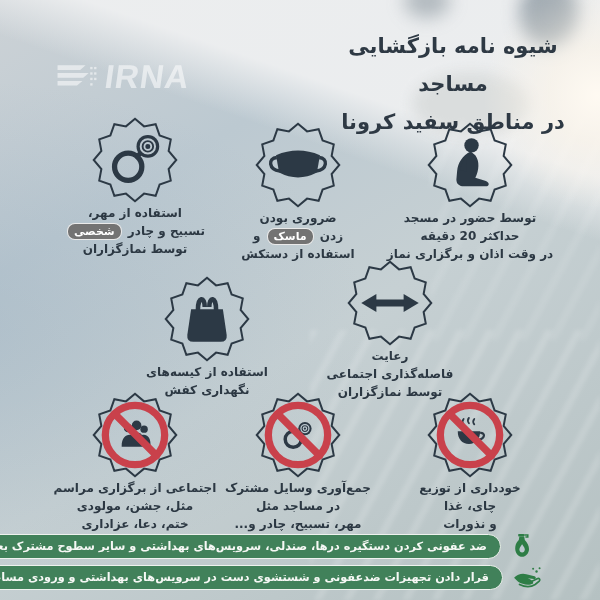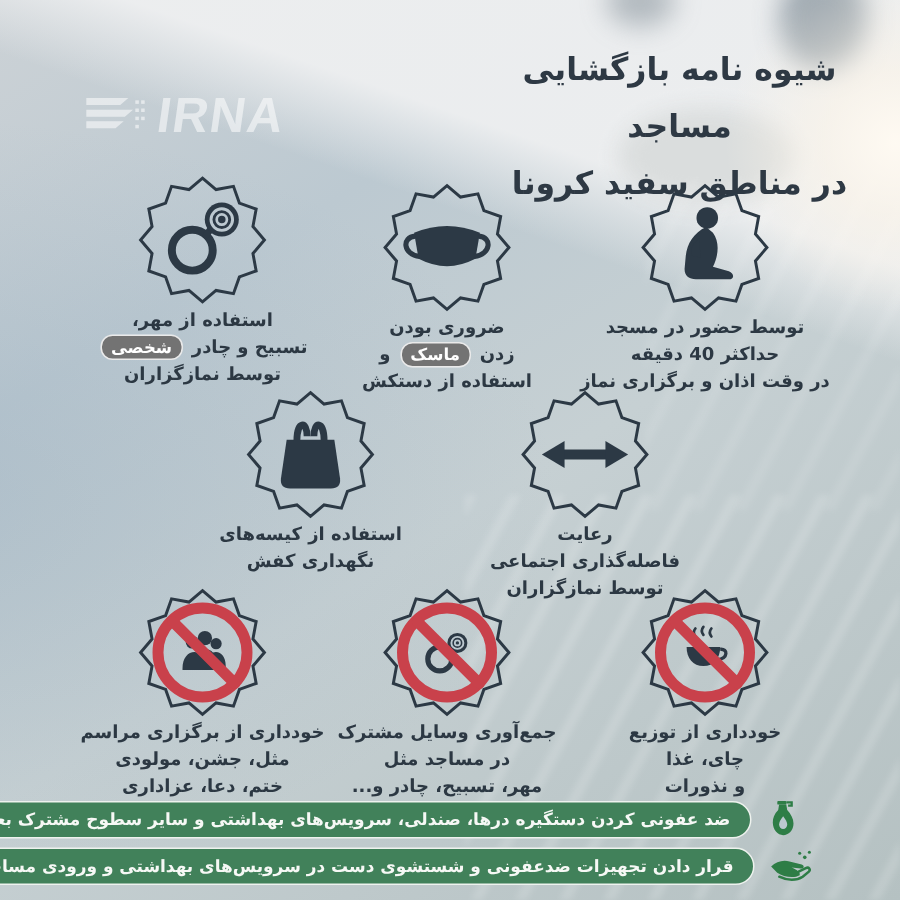--- a/index.html
+++ b/index.html
@@ -26,21 +26,21 @@
   .logo{position:absolute;left:56px;top:58px;display:flex;align-items:center;gap:7px;opacity:.55;}
   .logo svg{width:42px;height:36px;display:block;}
   .logo-text{color:#ffffff;font-size:33px;font-weight:bold;letter-spacing:1px;
     transform:skewX(-8deg);font-family:"Liberation Sans",sans-serif;}
   
   .title{position:absolute;right:22px;top:28px;width:250px;text-align:center;direction:rtl;
     color:#2e3944;font-size:21px;font-weight:bold;line-height:1.8;}
   
   .badge{position:absolute;width:190px;transform:translateX(-95px);text-align:center;}
   .p1{left:135px;top:117px}.p2{left:298px;top:122px}.p3{left:470px;top:122px}
-  .p4{left:207px;top:260px}.p5{left:390px;top:260px}
+  .p4{left:207px;top:276px}.p5{left:390px;top:260px}
   .p6{left:135px;top:392px}.p7{left:298px;top:392px}.p8{left:470px;top:392px}
   .emblem{width:86px;height:86px;display:block;margin:0 auto;}
   .star{fill:none;stroke:#2c3945;stroke-width:2.3px;stroke-linejoin:miter;}
   .caption{direction:rtl;font-weight:bold;font-size:12px;line-height:1.5;color:#2c3843;margin-top:1px;}
   .hl{background:#737373;color:#ffffff;border-radius:8px;padding:0 6px;margin:0 2px;
     border:1px solid rgba(255,255,255,.85);display:inline-block;line-height:15px;font-size:11px;}
   
   .banner{position:absolute;display:flex;align-items:center;gap:7px;height:32px;}
   .banner-1{top:530px;right:62px;}
   .banner-2{top:561px;right:56px;}
@@ -123,21 +123,21 @@
     <svg class="emblem" viewBox="0 0 100 100">
         <path class="star" d="M50.0,2.0L60.5,10.9L74.0,8.4L78.6,21.4L91.6,26.0L89.1,39.5L98.0,50.0L89.1,60.5L91.6,74.0L78.6,78.6L74.0,91.6L60.5,89.1L50.0,98.0L39.5,89.1L26.0,91.6L21.4,78.6L8.4,74.0L10.9,60.5L2.0,50.0L10.9,39.5L8.4,26.0L21.4,21.4L26.0,8.4L39.5,10.9Z"></path>
         <g transform="translate(50 50) scale(0.88) translate(-50 -50)">
           <circle cx="52" cy="24" r="9.5" fill="#2c3945"></circle>
     <path d="M51 32 C40 37 34 47 33 58 L32 69 C32 75 36 78 42 78 L71 78 C76 78 76 73 71 71 L57 67 C62 57 63 45 57 37 Z" fill="#2c3945"></path>
     <path d="M45 42 C39 46 37 52 38 57 L46 59 Z" fill="#2c3945"></path>
         </g>
       </svg>
     <div class="caption">
         <div><span>توسط حضور در مسجد</span></div>
-        <div><span>حداکثر 40 دقیقه</span></div>
+        <div><span>حداکثر 20 دقیقه</span></div>
         <div><span>در وقت اذان و برگزاری نماز</span></div>
       </div>
   </div>
   <div class="badge p4">
     <svg class="emblem" viewBox="0 0 100 100">
         <path class="star" d="M50.0,2.0L60.5,10.9L74.0,8.4L78.6,21.4L91.6,26.0L89.1,39.5L98.0,50.0L89.1,60.5L91.6,74.0L78.6,78.6L74.0,91.6L60.5,89.1L50.0,98.0L39.5,89.1L26.0,91.6L21.4,78.6L8.4,74.0L10.9,60.5L2.0,50.0L10.9,39.5L8.4,26.0L21.4,21.4L26.0,8.4L39.5,10.9Z"></path>
         <g transform="translate(50 50) scale(0.88) translate(-50 -50)">
           <path d="M29 37 L71 37 L76 71 Q77 80 68 80 L32 80 Q23 80 24 71 Z" fill="#2c3945"></path>
     <path d="M38 38 C38 20 47 20 47 34" fill="none" stroke="#2c3945" stroke-width="6"></path>
     <path d="M53 34 C53 20 62 20 62 38" fill="none" stroke="#2c3945" stroke-width="6"></path>
@@ -171,21 +171,21 @@
           <circle cx="53" cy="32" r="9" fill="#2c3945"></circle>
     <circle cx="67" cy="39" r="7" fill="#2c3945"></circle>
     <path d="M25 70 C25 54 35 47 44 50 C47 44 59 44 63 50 C72 47 79 55 79 66 L79 72 L25 72 Z" fill="#2c3945"></path>
         </g>
         <g>
       <circle cx="50" cy="50" r="34.5" fill="none" stroke="#c9414b" stroke-width="8.5"></circle>
       <line x1="27" y1="26" x2="75" y2="74" stroke="#c9414b" stroke-width="8.5" stroke-linecap="round"></line>
         </g>
       </svg>
     <div class="caption">
-        <div><span>خودداری از برگزاری مراسم</span></div>
+        <div><span>اجتماعی از برگزاری مراسم</span></div>
         <div><span>مثل، جشن، مولودی</span></div>
         <div><span>ختم، دعا، عزاداری</span></div>
       </div>
   </div>
   <div class="badge p7">
     <svg class="emblem" viewBox="0 0 100 100">
         <path class="star" d="M50.0,2.0L60.5,10.9L74.0,8.4L78.6,21.4L91.6,26.0L89.1,39.5L98.0,50.0L89.1,60.5L91.6,74.0L78.6,78.6L74.0,91.6L60.5,89.1L50.0,98.0L39.5,89.1L26.0,91.6L21.4,78.6L8.4,74.0L10.9,60.5L2.0,50.0L10.9,39.5L8.4,26.0L21.4,21.4L26.0,8.4L39.5,10.9Z"></path>
         <g transform="translate(50 50) scale(0.62) translate(-50 -50)">
           <circle cx="41" cy="58" r="15" fill="none" stroke="#2c3945" stroke-width="6.5"></circle>
     <path d="M51 47 L58 37" stroke="#2c3945" stroke-width="5.5" stroke-linecap="round" fill="none"></path>

